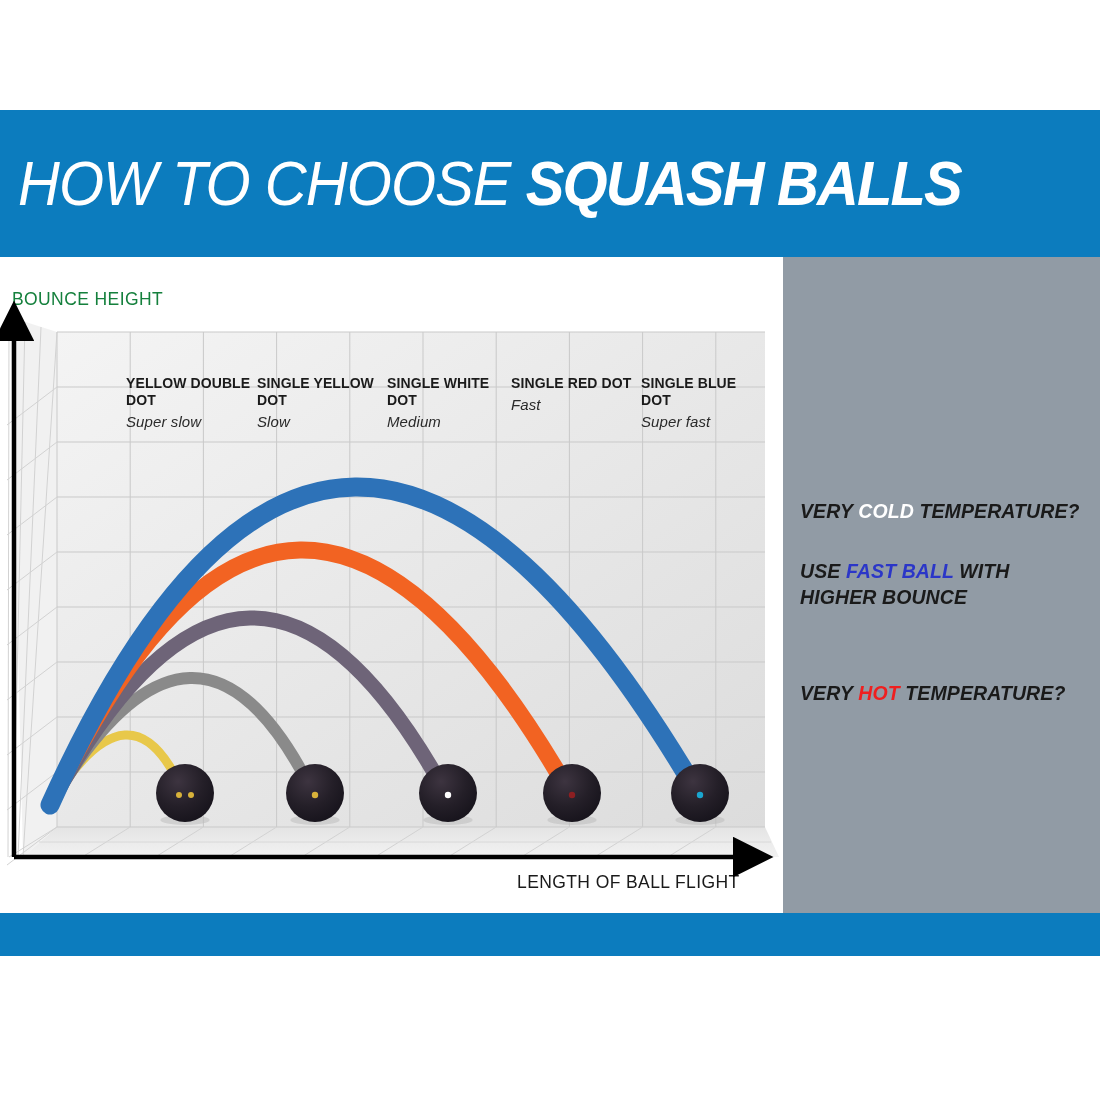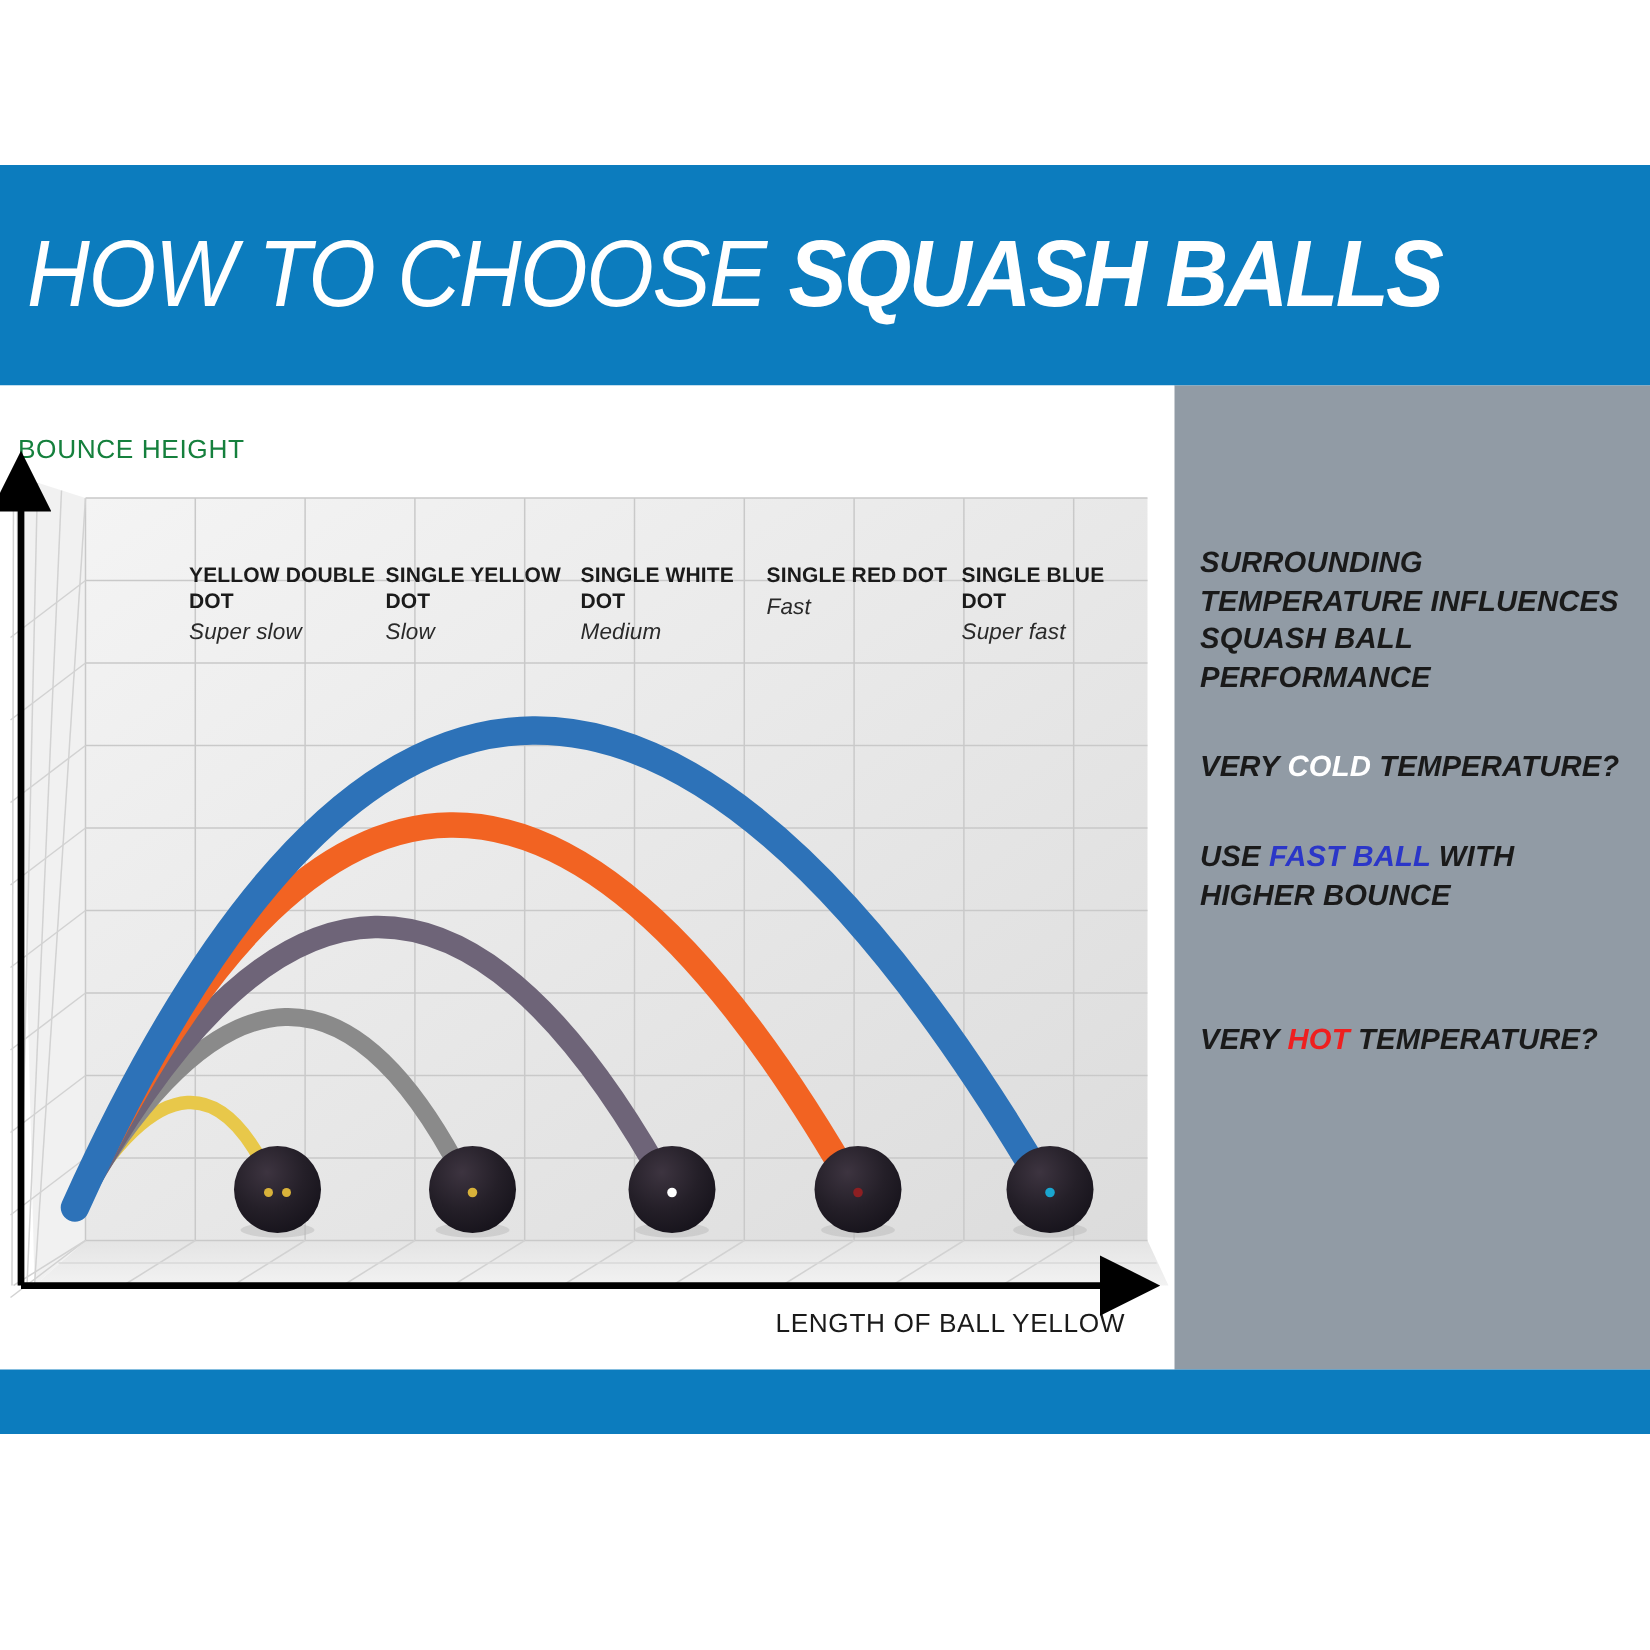--- a/index.html
+++ b/index.html
@@ -52,21 +52,21 @@
 
 <div id="title-banner">
   <div id="title-text">
     <span class="light">HOW TO CHOOSE</span>
     <span class="bold">SQUASH BALLS</span>
   </div>
 </div>
 
 <div id="chart-area">
   <div id="y-axis-label">BOUNCE HEIGHT</div>
-  <div id="x-axis-label">LENGTH OF BALL YELLOW</div>
+  <div id="x-axis-label">LENGTH OF BALL FLIGHT</div>
   <svg id="chart-svg" width="783" height="656">
       <defs>
         <linearGradient id="wallG" x1="0" y1="0" x2="1" y2="1">
           <stop offset="0%" stop-color="#f4f4f4"></stop>
           <stop offset="100%" stop-color="#dcdcdc"></stop>
         </linearGradient>
         <linearGradient id="floorG" x1="0" y1="0" x2="0" y2="1">
           <stop offset="0%" stop-color="#e4e4e4"></stop>
           <stop offset="100%" stop-color="#f2f2f2"></stop>
         </linearGradient>
@@ -180,19 +180,18 @@
         <div class="col-sub">Fast</div>
       </div>
       <div class="col-head" style="left: 641px;">
         <div class="col-title">SINGLE BLUE DOT</div>
         <div class="col-sub">Super fast</div>
       </div>
     </div>
 </div>
 
 <div id="sidebar">
-    <div class="side-block" id="side-block-0"><span>SURROUNDING TEMPERATURE INFLUENCES SQUASH BALL PERFORMANCE</span></div>
     <div class="side-block" id="side-block-1"><span>VERY </span><span class="hl-white">COLD</span><span> TEMPERATURE?</span></div>
     <div class="side-block" id="side-block-3"><span>VERY </span><span class="hl-red">HOT</span><span> TEMPERATURE?</span></div>
     <div class="side-block" id="side-block-2"><span>USE </span><span class="hl-blue">FAST BALL</span><span> WITH HIGHER BOUNCE</span></div>
   </div>
 
 <div id="bottom-bar"></div>
 
 </body></html>

